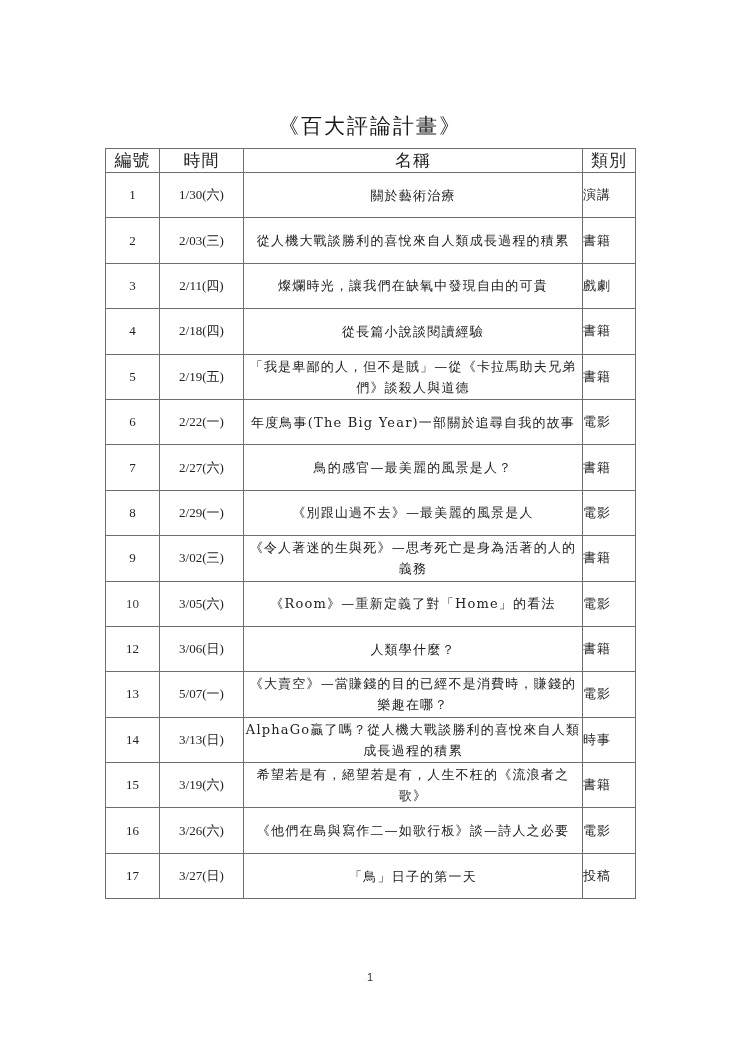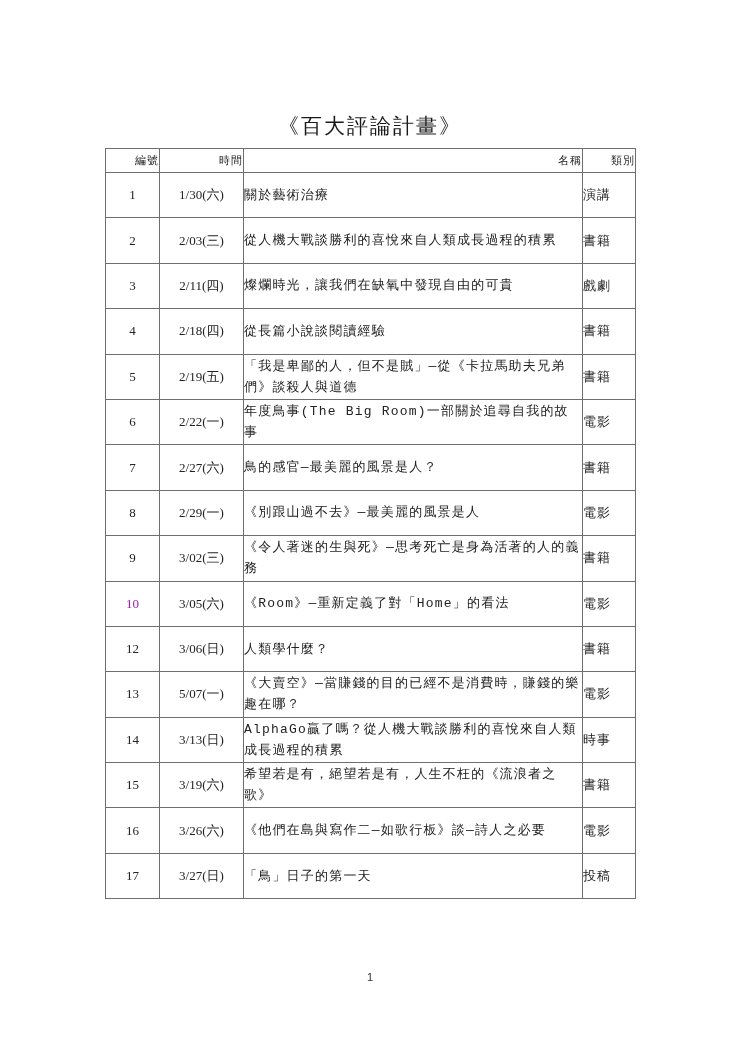--- a/index.html
+++ b/index.html
@@ -39,22 +39,22 @@
       table-layout: fixed;
     }
     table.plan th, table.plan td {
       border: 1px solid #6e6e6e;
       padding: 0;
       vertical-align: middle;
     }
     table.plan th {
       height: 23px;
       font-weight: normal;
-      font-size: 11px;
-      text-align: right;
+      font-size: 17px;
+      text-align: center;
       letter-spacing: 1px;
     }
     table.plan td {
       height: 44.4px;
       font-size: 13px;
     }
     col.c-id { width: 54px; }
     col.c-date { width: 84px; }
     col.c-name { width: 339px; }
     col.c-cat { width: 53px; }
@@ -63,26 +63,25 @@
       font-family: "Liberation Serif", "DejaVu Serif", serif;
       font-size: 14px;
     }
     td.id.highlight { color: #c0282d; }
     td.date {
       text-align: center;
       font-family: Liberation Serif, serif;
       font-size: 14px;
     }
     td.name {
-      text-align: left;
+      text-align: center;
       padding: 0 6px 0 8px;
       line-height: 21px;
       letter-spacing: 1.2px;
       font-size: 12.5px;
-      font-family: Liberation Mono, monospace;
     }
     td.cat {
       text-align: left;
       letter-spacing: 1px;
       font-size: 13px;
     }
     .page-number {
       position: absolute;
       top: 957px;
       left: 0;
@@ -141,21 +140,21 @@
         </tr>
         <tr>
           <td class="id">5</td>
           <td class="date">2/19(五)</td>
           <td class="name">「我是卑鄙的人，但不是賊」—從《卡拉馬助夫兄弟們》談殺人與道德</td>
           <td class="cat">書籍</td>
         </tr>
         <tr>
           <td class="id">6</td>
           <td class="date">2/22(一)</td>
-          <td class="name">年度鳥事(The Big Room)一部關於追尋自我的故事</td>
+          <td class="name">年度鳥事(The Big Year)一部關於追尋自我的故事</td>
           <td class="cat">電影</td>
         </tr>
         <tr>
           <td class="id">7</td>
           <td class="date">2/27(六)</td>
           <td class="name">鳥的感官—最美麗的風景是人？</td>
           <td class="cat">書籍</td>
         </tr>
         <tr>
           <td class="id">8</td>
@@ -163,21 +162,21 @@
           <td class="name">《別跟山過不去》—最美麗的風景是人</td>
           <td class="cat">電影</td>
         </tr>
         <tr>
           <td class="id">9</td>
           <td class="date">3/02(三)</td>
           <td class="name">《令人著迷的生與死》—思考死亡是身為活著的人的義務</td>
           <td class="cat">書籍</td>
         </tr>
         <tr>
-          <td class="id highlight" style="color: #a21caf;">10</td>
+          <td class="id highlight" style="color: #404040;">10</td>
           <td class="date">3/05(六)</td>
           <td class="name">《Room》—重新定義了對「Home」的看法</td>
           <td class="cat">電影</td>
         </tr>
         <tr>
           <td class="id">12</td>
           <td class="date">3/06(日)</td>
           <td class="name">人類學什麼？</td>
           <td class="cat">書籍</td>
         </tr>

